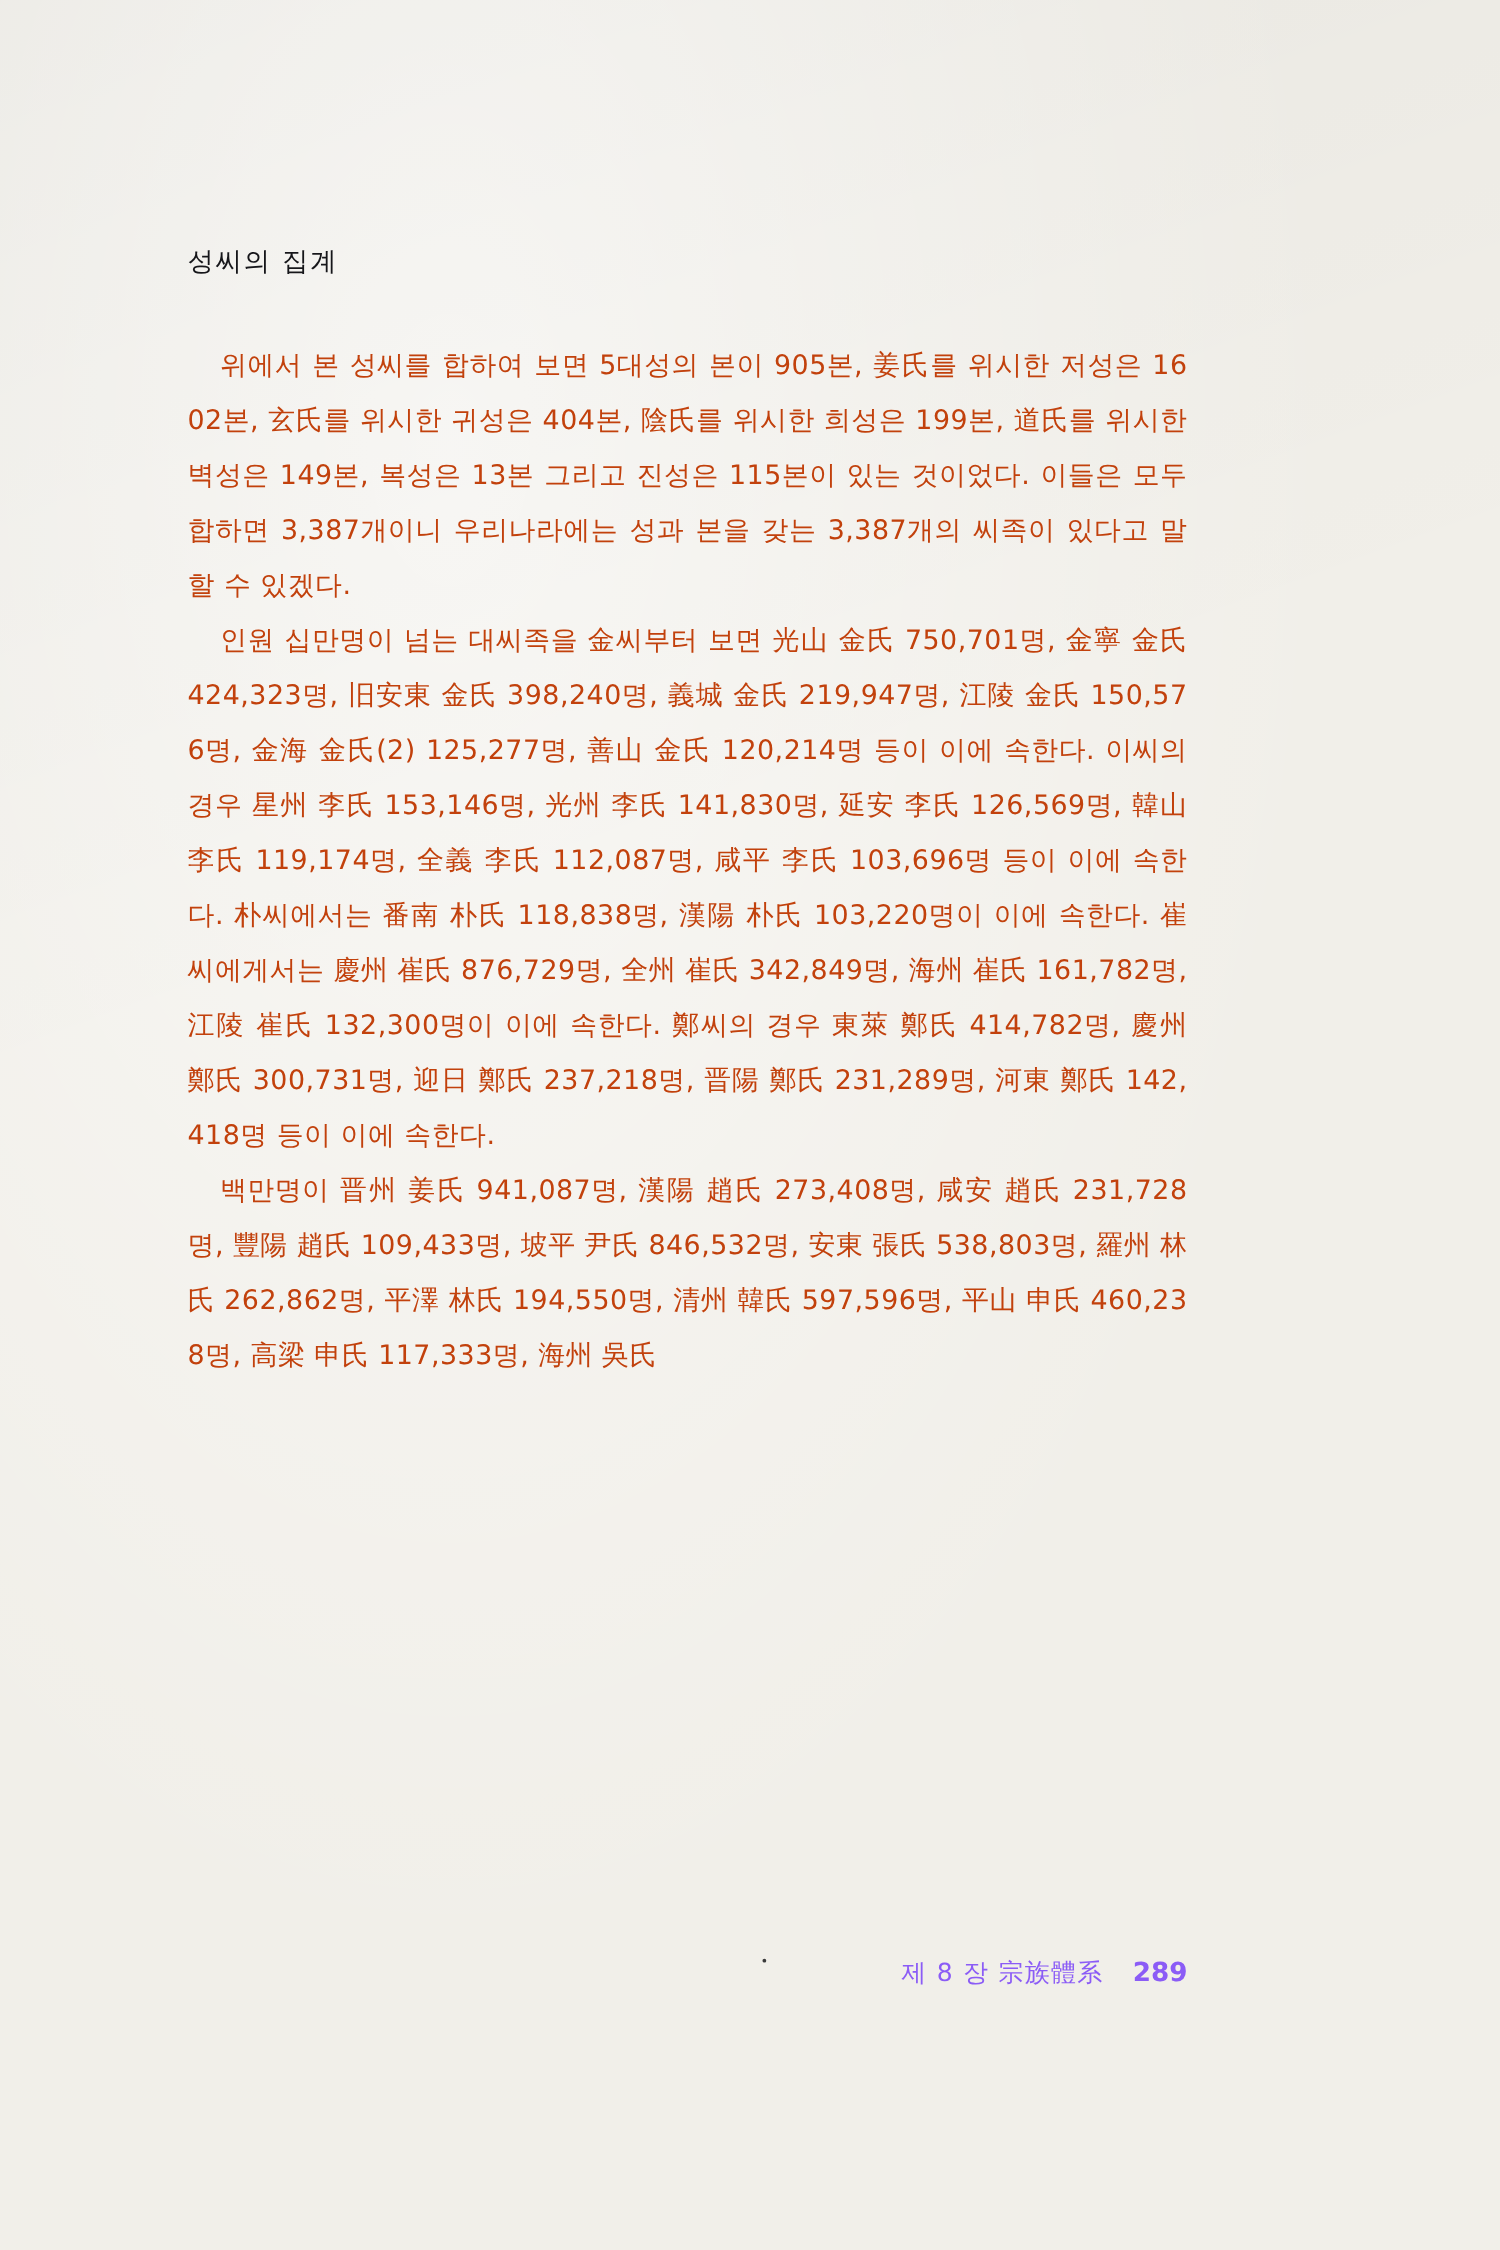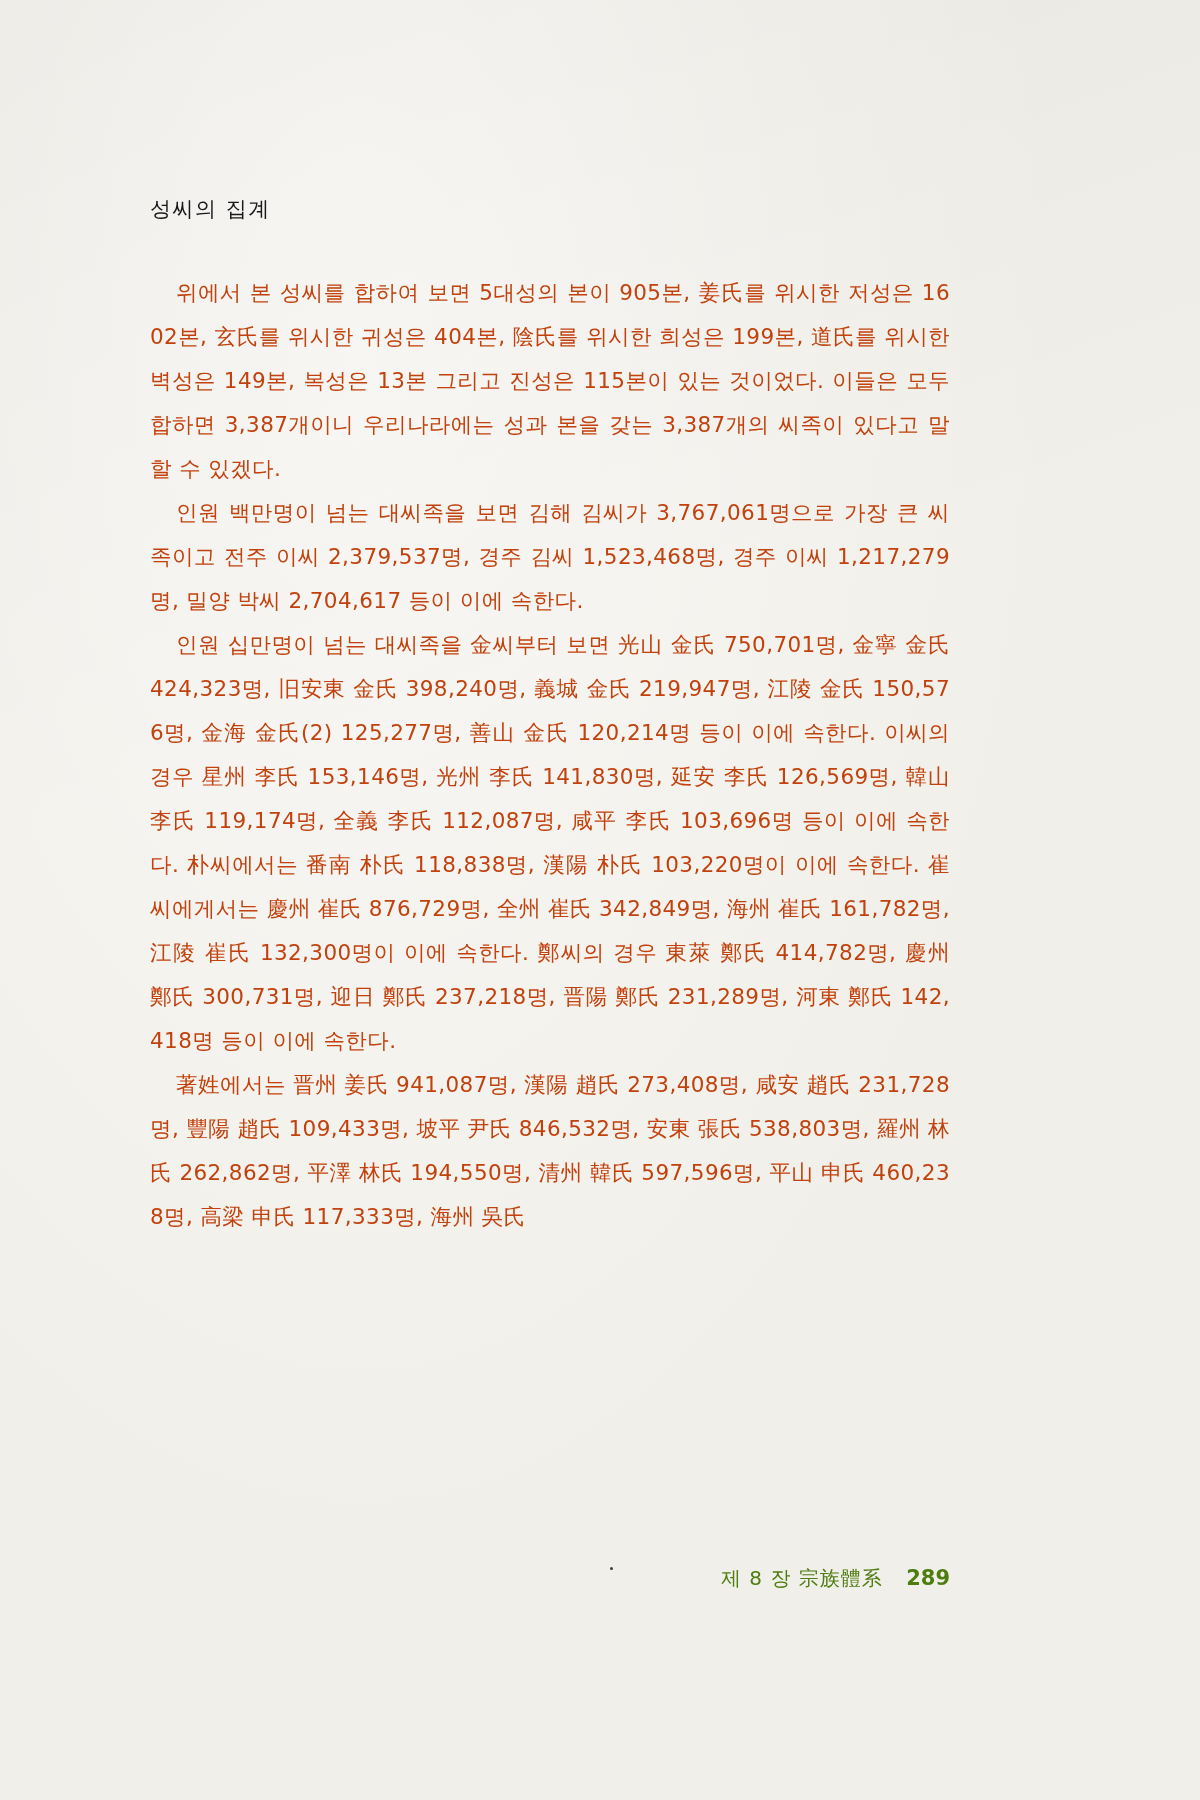--- a/index.html
+++ b/index.html
@@ -59,21 +59,21 @@
   .para + .para {
     margin-top: 0;
   }
   .footer {
     position: absolute;
     left: 150px;
     top: 1565px;
     width: 800px;
     text-align: right;
     font-size: 20px;
-    color: #4d7c0f;
+    color: #8b5cf6;
     letter-spacing: 1px;
   }
   .footer .chap {
     margin-right: 16px;
   }
   .footer .pnum {
     font-size: 21px;
     font-weight: bold;
     letter-spacing: 0;
   }
@@ -90,23 +90,22 @@
 </head>
 <body>
 
 <div class="page">
   <div class="content">
 
     <div class="section-title">성씨의 집계</div>
 
     <div class="body-text">
       <p class="para">위에서 본 성씨를 합하여 보면 5대성의 본이 905본, 姜氏를 위시한 저성은 1602본, 玄氏를 위시한 귀성은 404본, 陰氏를 위시한 희성은 199본, 道氏를 위시한 벽성은 149본, 복성은 13본 그리고 진성은 115본이 있는 것이었다. 이들은 모두 합하면 3,387개이니 우리나라에는 성과 본을 갖는 3,387개의 씨족이 있다고 말할 수 있겠다.</p>
-      <p class="para">인원 백만명이 넘는 대씨족을 보면 김해 김씨가 3,767,061명으로 가장 큰 씨족이고 전주 이씨 2,379,537명, 경주 김씨 1,523,468명, 경주 이씨 1,217,279명, 밀양 박씨 2,704,617 등이 이에 속한다.</p>
       <p class="para">인원 십만명이 넘는 대씨족을 金씨부터 보면 光山 金氏 750,701명, 金寧 金氏 424,323명, 旧安東 金氏 398,240명, 義城 金氏 219,947명, 江陵 金氏 150,576명, 金海 金氏(2) 125,277명, 善山 金氏 120,214명 등이 이에 속한다. 이씨의 경우 星州 李氏 153,146명, 光州 李氏 141,830명, 延安 李氏 126,569명, 韓山 李氏 119,174명, 全義 李氏 112,087명, 咸平 李氏 103,696명 등이 이에 속한다. 朴씨에서는 番南 朴氏 118,838명, 漢陽 朴氏 103,220명이 이에 속한다. 崔씨에게서는 慶州 崔氏 876,729명, 全州 崔氏 342,849명, 海州 崔氏 161,782명, 江陵 崔氏 132,300명이 이에 속한다. 鄭씨의 경우 東萊 鄭氏 414,782명, 慶州 鄭氏 300,731명, 迎日 鄭氏 237,218명, 晋陽 鄭氏 231,289명, 河東 鄭氏 142,418명 등이 이에 속한다.</p>
-      <p class="para">著姓에서는 晋州 姜氏 941,087명, 漢陽 趙氏 273,408명, 咸安 趙氏 231,728명, 豐陽 趙氏 109,433명, 坡平 尹氏 846,532명, 安東 張氏 538,803명, 羅州 林氏 262,862명, 平澤 林氏 194,550명, 清州 韓氏 597,596명, 平山 申氏 460,238명, 高梁 申氏 117,333명, 海州 吳氏</p>
+      <p class="para">백만명이 晋州 姜氏 941,087명, 漢陽 趙氏 273,408명, 咸安 趙氏 231,728명, 豐陽 趙氏 109,433명, 坡平 尹氏 846,532명, 安東 張氏 538,803명, 羅州 林氏 262,862명, 平澤 林氏 194,550명, 清州 韓氏 597,596명, 平山 申氏 460,238명, 高梁 申氏 117,333명, 海州 吳氏</p>
     </div>
 
   </div>
 
   <div class="footer">
     <span class="dot"></span>
     <span class="chap">제 8 장  宗族體系</span>
     <span class="pnum">289</span>
   </div>
 </div>

